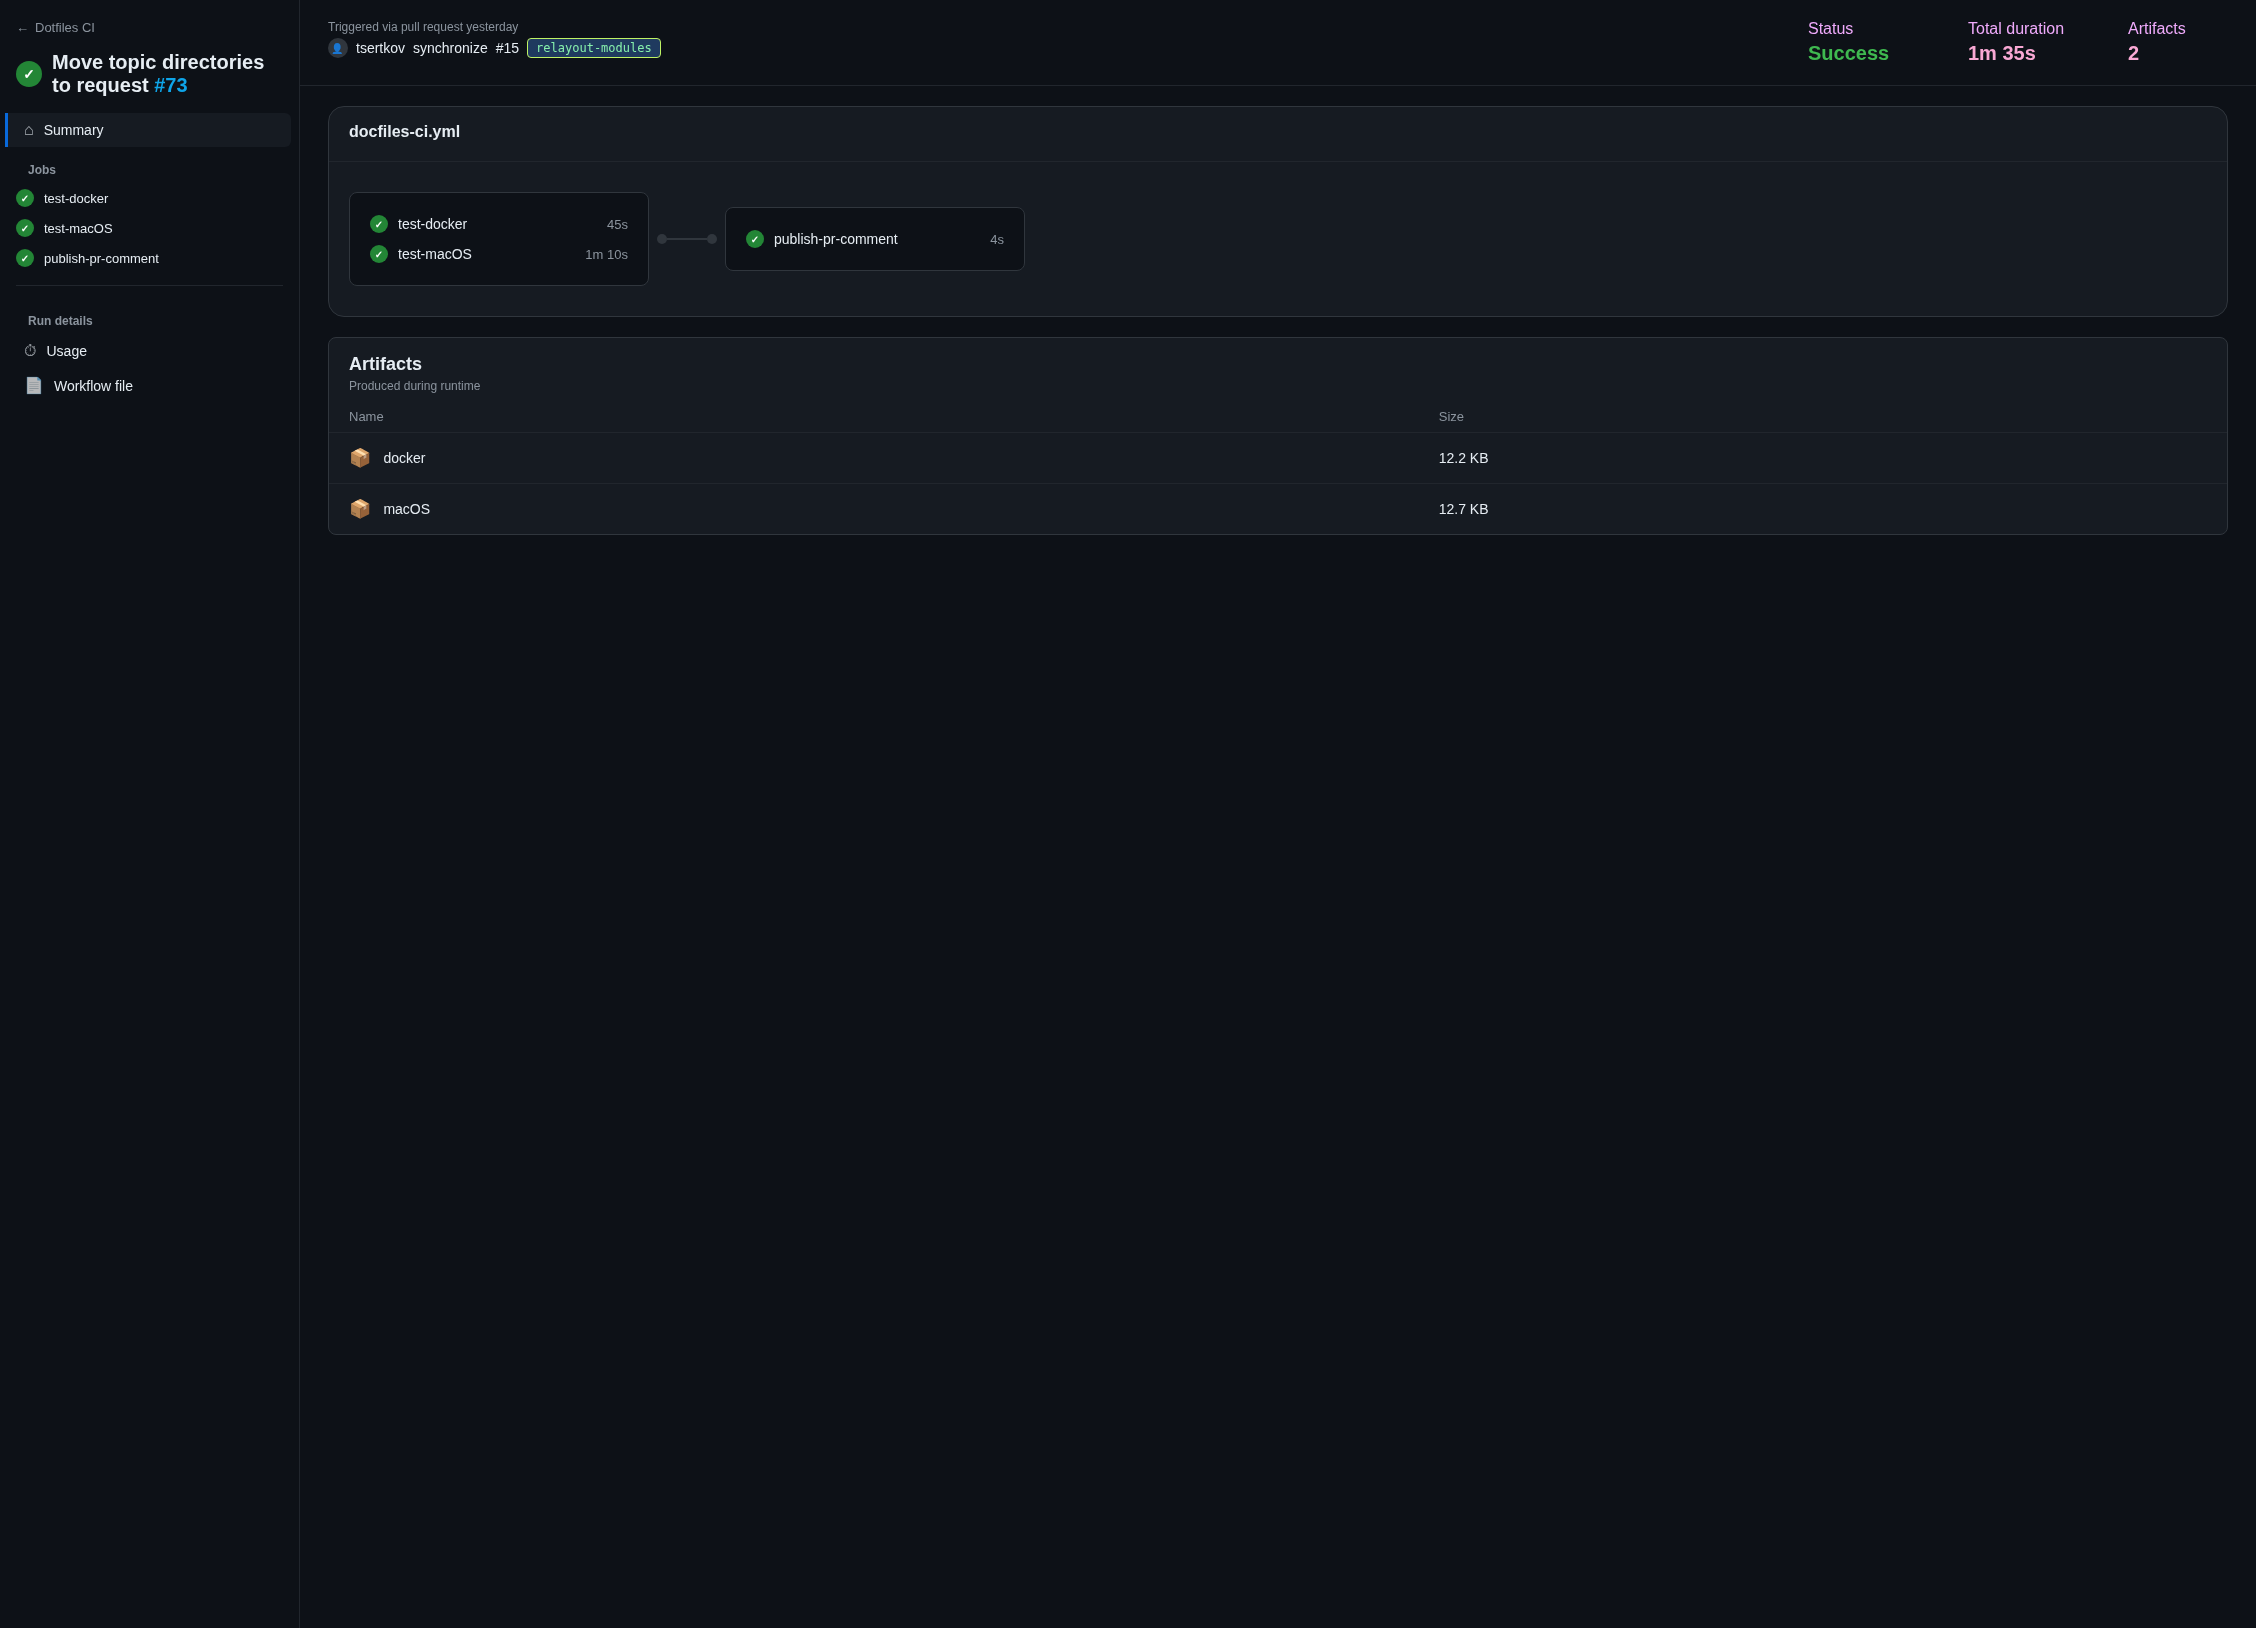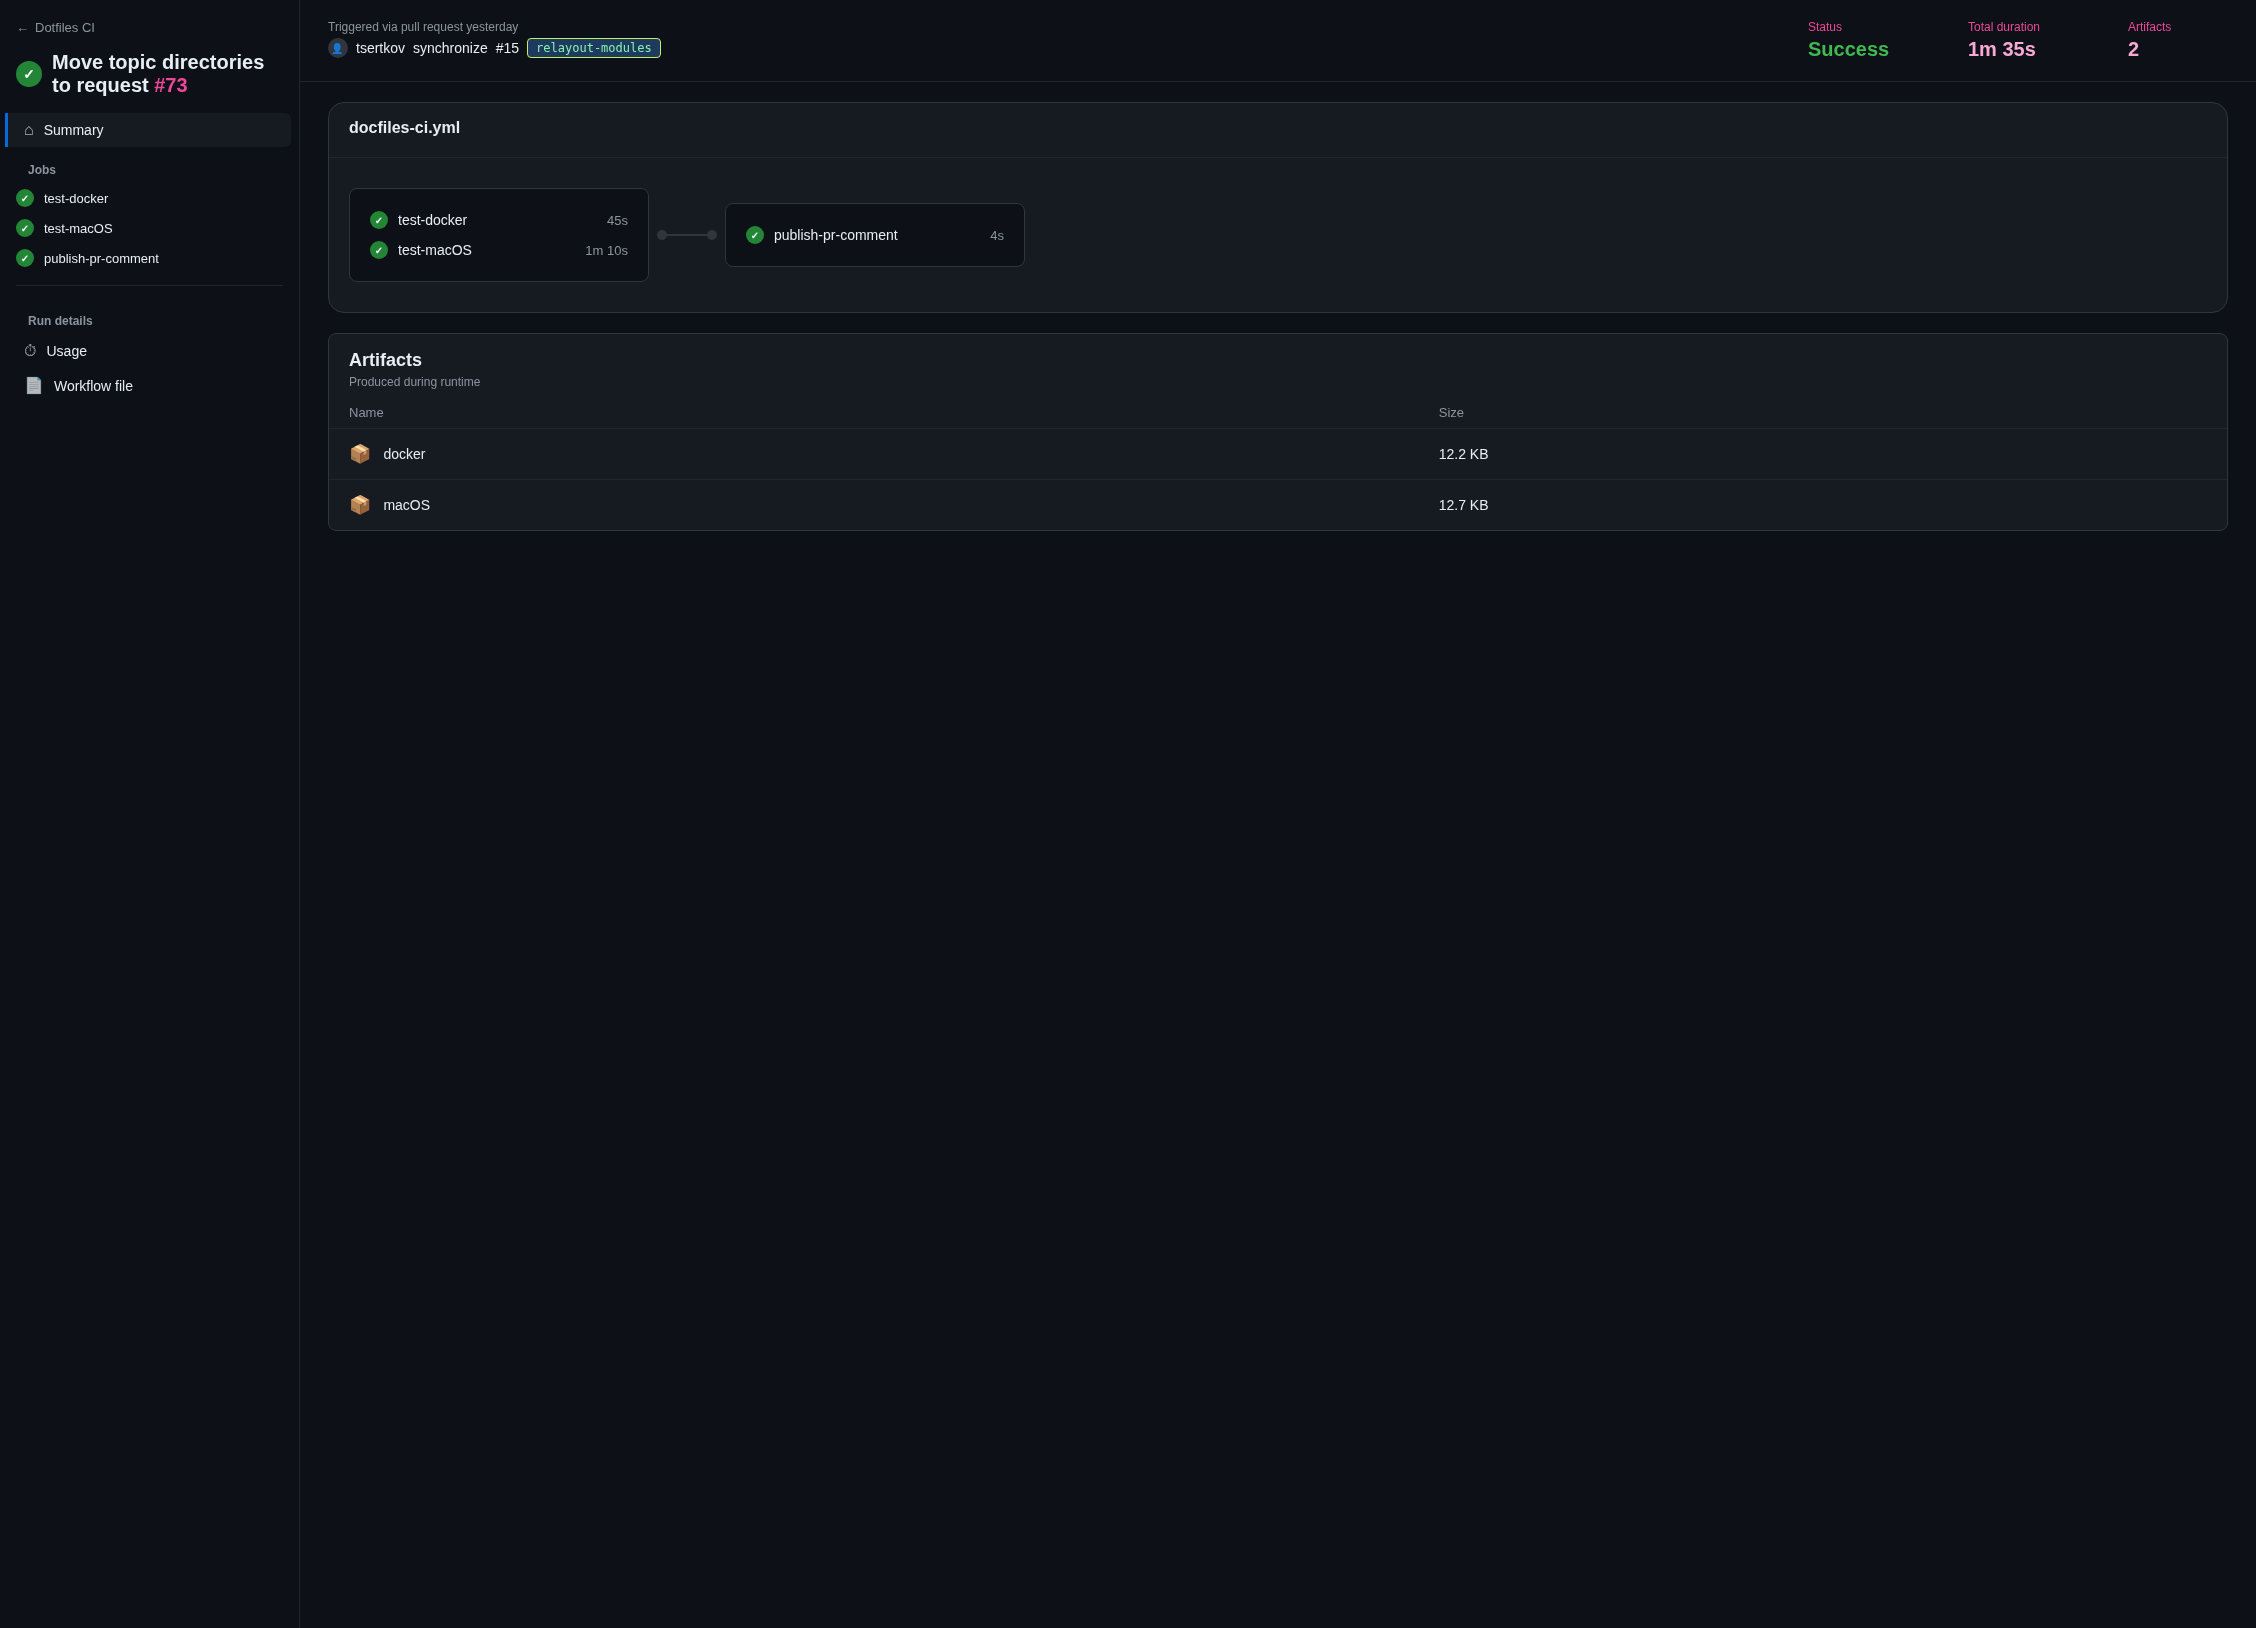--- a/index.html
+++ b/index.html
@@ -35,21 +35,21 @@
       align-items: center;
       gap: 10px;
       padding: 4px 16px 16px;
     }
     .page-title {
       font-size: 20px;
       font-weight: 600;
       color: #e6edf3;
     }
     .page-title .pr-number {
-      color: #ec4899;
+      color: #0ea5e9;
     }
     .success-icon-large {
       width: 26px;
       height: 26px;
       border-radius: 50%;
       background: #238636;
       display: flex;
       align-items: center;
       justify-content: center;
       flex-shrink: 0;
@@ -164,22 +164,22 @@
       border: 1px solid #bef264;
       border-radius: 4px;
       padding: 2px 8px;
       font-size: 12px;
       font-family: 'SFMono-Regular', Consolas, monospace;
     }
     .stat-section {
       min-width: 100px;
     }
     .stat-label {
-      font-size: 12px;
-      color: #ec4899;
+      font-size: 16px;
+      color: #f0abfc;
       margin-bottom: 4px;
     }
     .stat-value {
       font-size: 20px;
       font-weight: 600;
       color: #f9a8d4;
     }
     .stat-value.success { color: #3fb950; }
     
     .workflow-card {

